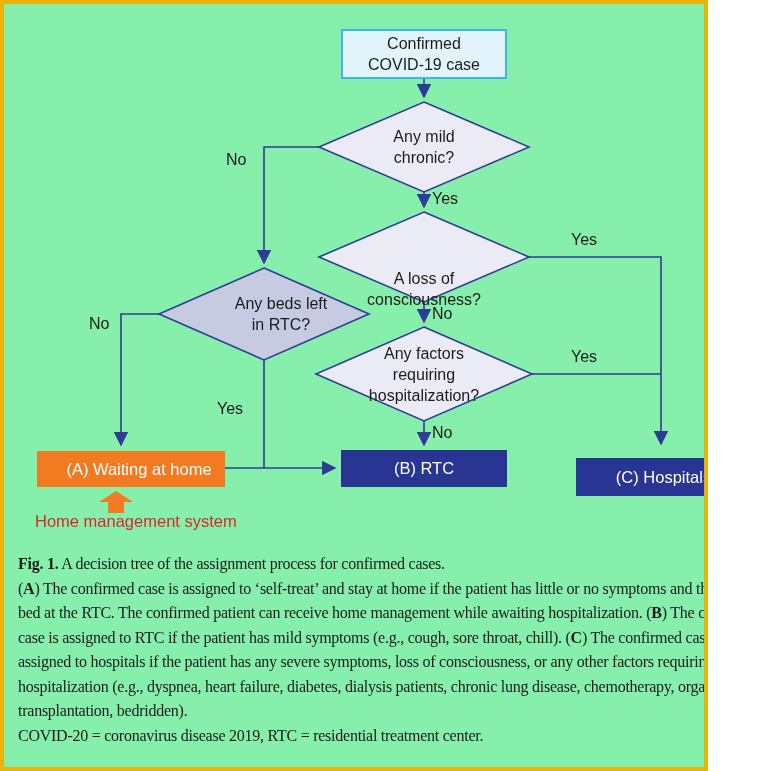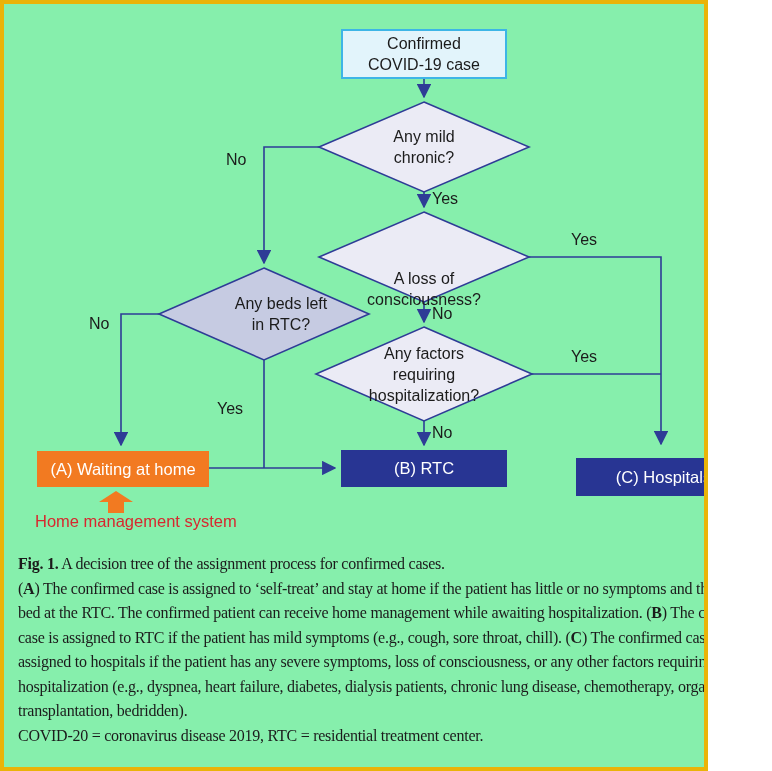--- a/index.html
+++ b/index.html
@@ -81,21 +81,21 @@
     <div class="node dlabel" style="left:330px;top:231px;width:180px;height:44px;margin-top:32px;">A loss of
 consciousness?</div>
 
     <div class="node dlabel" style="left:330px;top:338px;width:180px;height:64px;line-height:21px;">Any factors
 requiring
 hospitalization?</div>
 
     <div class="node dlabel" style="left:187px;top:288px;width:180px;height:44px;">Any beds left
 in RTC?</div>
 
-    <div class="node box-orange" style="left:33px;top:447px;width:172px;height:36px;">(A) Waiting at home</div>
+    <div class="node box-orange" style="left:33px;top:447px;width:172px;height:36px;padding-left:16px;">(A) Waiting at home</div>
 
     <div class="node box-navy" style="left:337px;top:446px;width:166px;height:37px;">(B) RTC</div>
 
     <div class="node box-navy" style="left:572px;top:445px;width:175px;height:38px;margin-top:9px;">(C) Hospitals</div>
 
     <div class="edge-label" style="left:222px;top:147px;">No</div>
     <div class="edge-label" style="left:428px;top:186px;">Yes</div>
     <div class="edge-label" style="left:567px;top:227px;">Yes</div>
     <div class="edge-label" style="left:428px;top:301px;">No</div>
     <div class="edge-label" style="left:567px;top:344px;">Yes</div>

